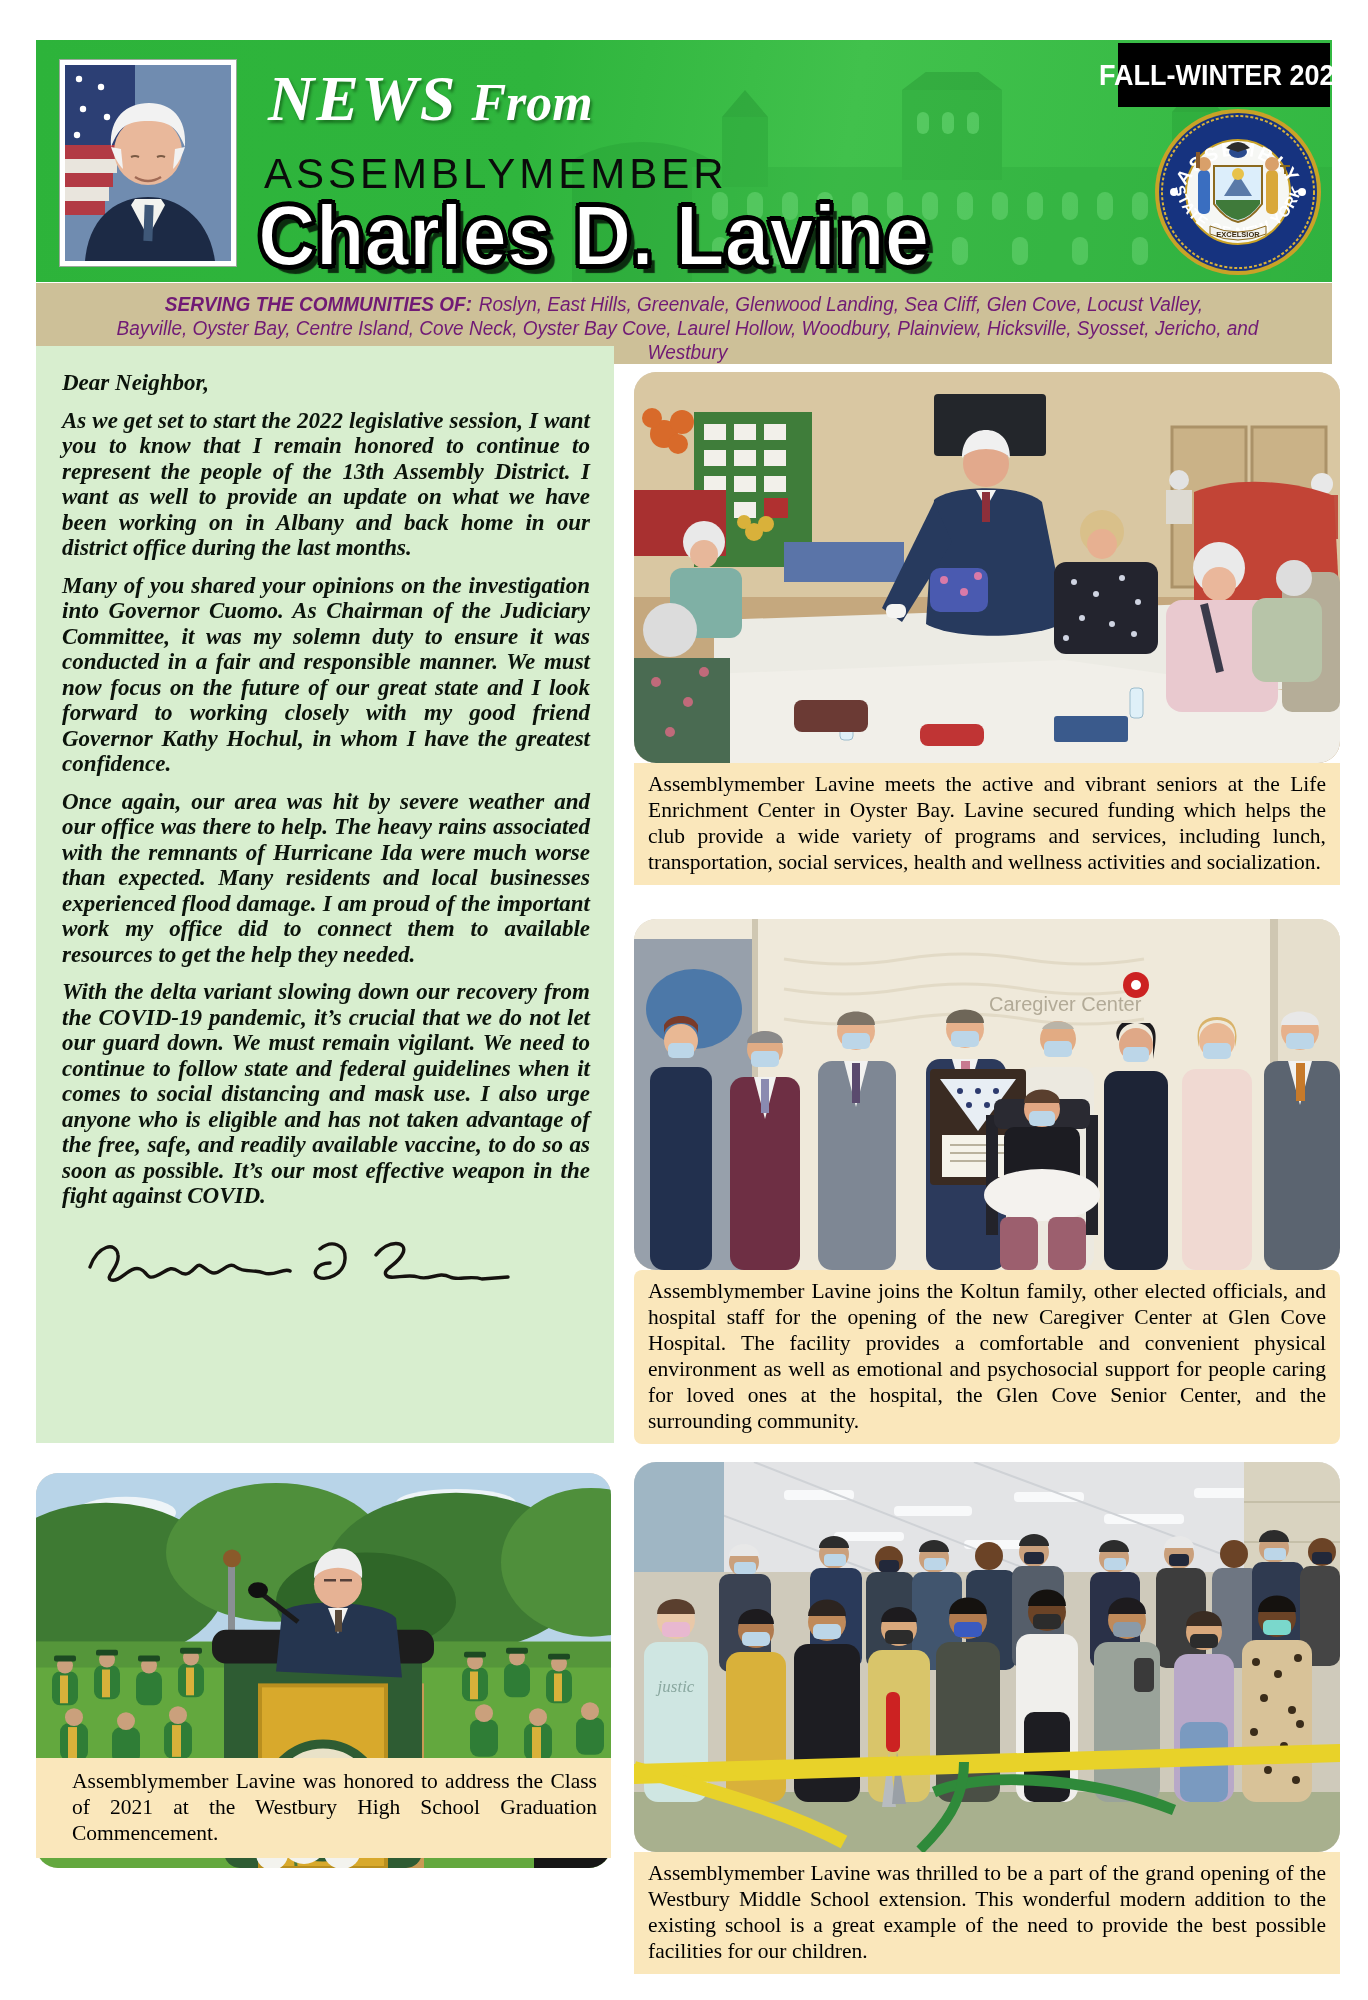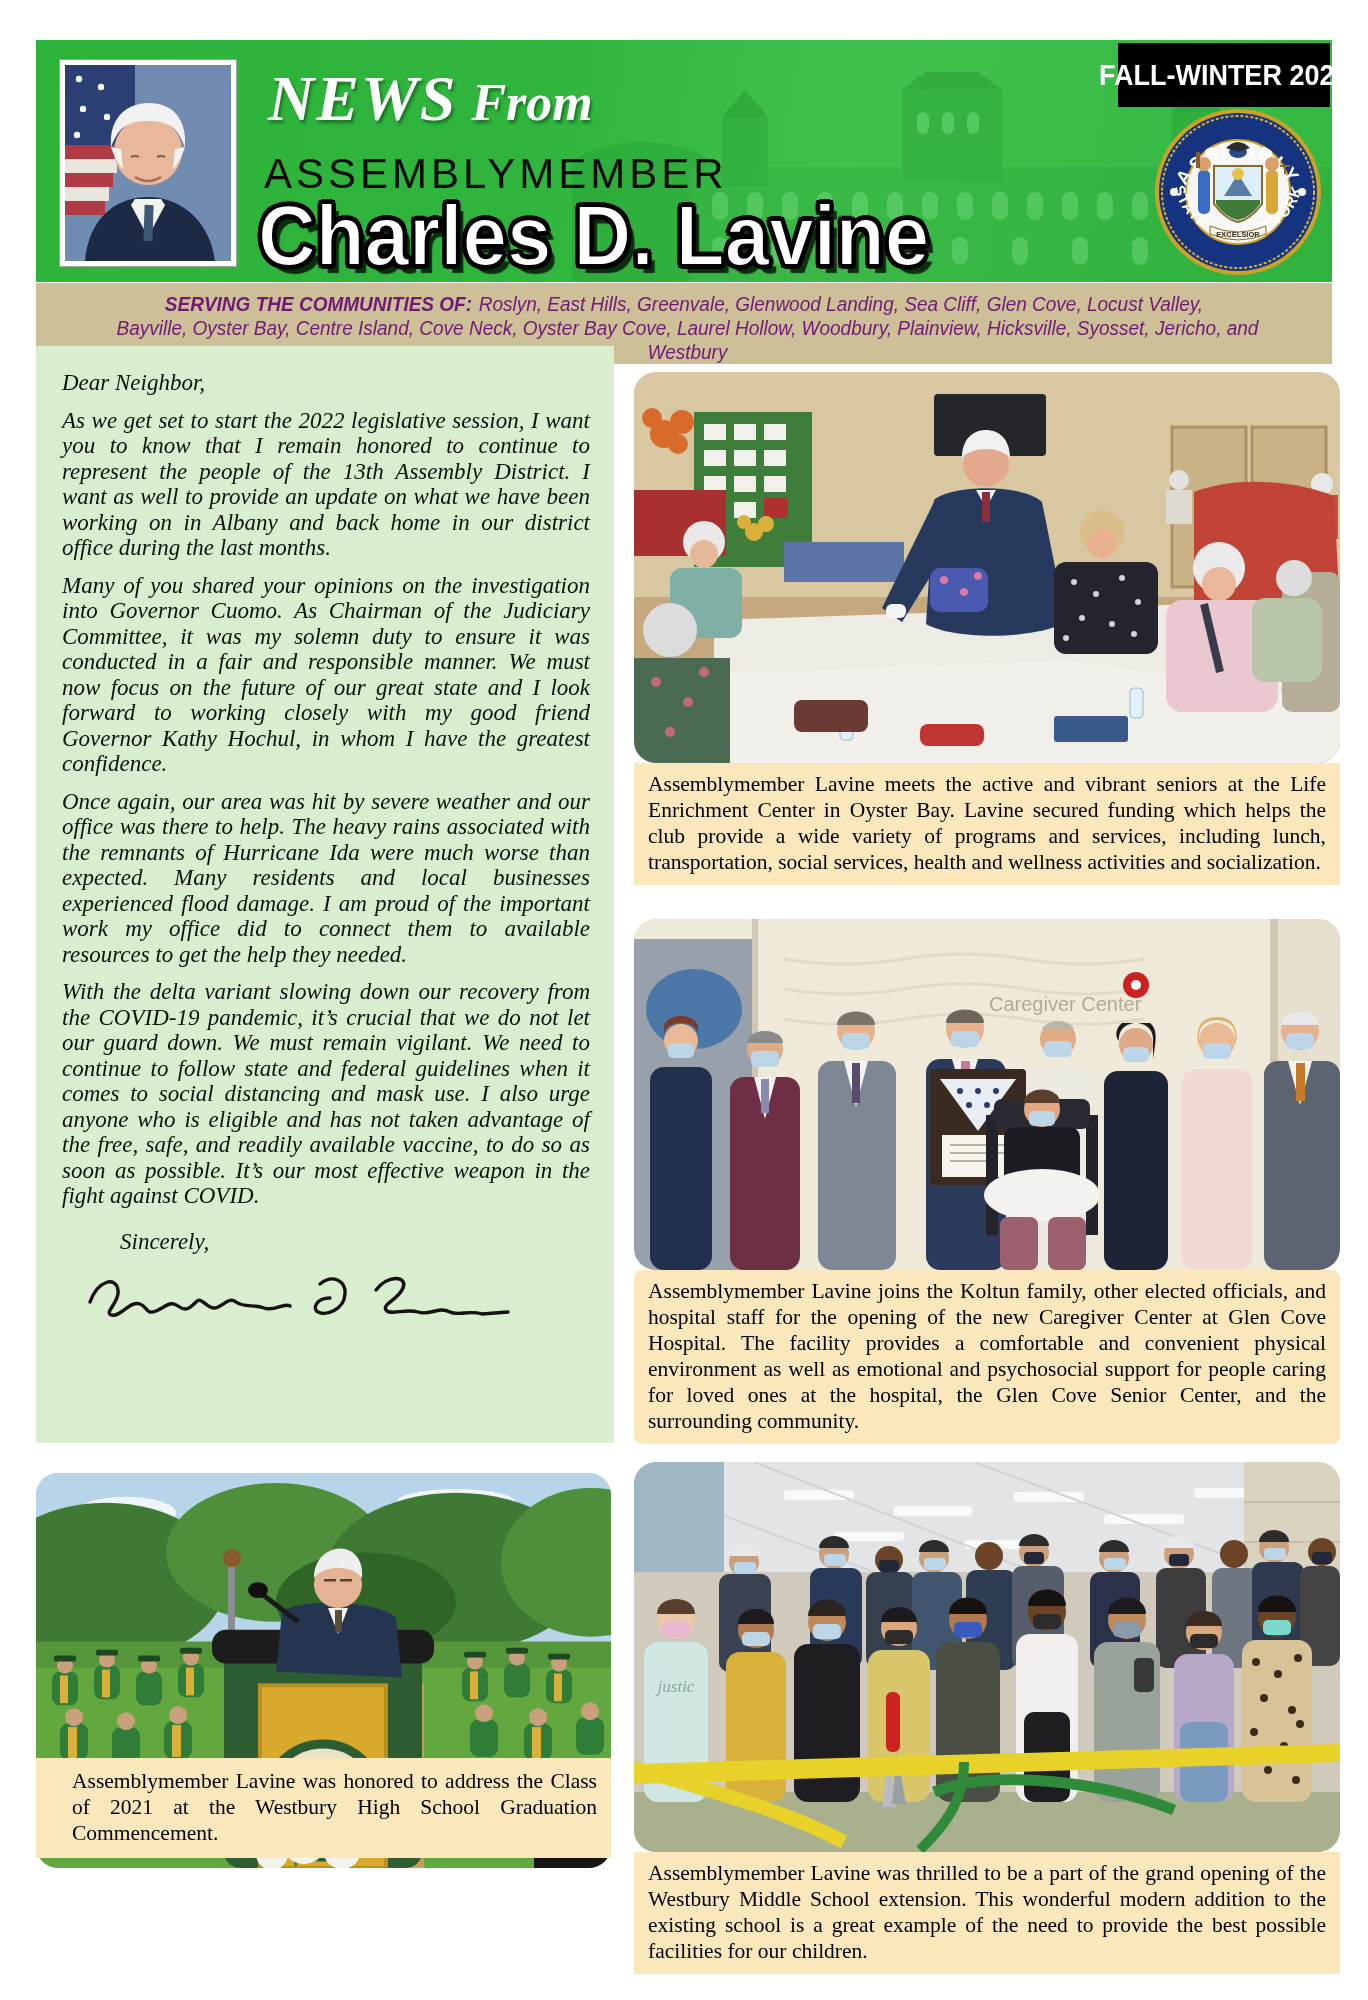--- a/index.html
+++ b/index.html
@@ -37,21 +37,21 @@
   .serving{left:36px;top:283px;width:1296px;height:81px;background:#cdc098;
            text-align:center;font-family:"Liberation Sans",sans-serif;font-style:italic;
            color:#701a75;padding-top:9px;box-sizing:border-box;}
   .serving .line{display:block;font-size:20px;line-height:24px;transform:scaleX(.95);}
   .serving .pfx{font-weight:700;}
   .serving .rest{font-weight:400;margin-left:7px;}
 
   
   .letter{left:36px;top:346px;width:578px;height:1097px;background:#d8eecf;
           box-sizing:border-box;padding:24px 24px 0 26px;overflow:hidden;
-          color:#0b130b;font-style:italic;font-weight:400;font-size:23px;line-height:25.5px;}
+          color:#0b130b;font-style:italic;font-weight:700;font-size:23px;line-height:25.5px;}
   .letter p{margin:0 0 12px 0;text-align:justify;}
   .letter .salutation{text-align:left;}
   .letter .closing{margin:20px 0 2px 58px;text-align:left;}
   .sig{margin:2px 0 0 14px;}
 
   
   .photo{overflow:hidden;background:#d8cfc0;border-radius:22px;}
   .photo svg{display:block;width:100%;height:100%;}
   .caption{background:#fae7bb;box-sizing:border-box;
            font-size:21.5px;line-height:26px;color:#000000;text-align:justify;}
@@ -200,21 +200,20 @@
     <span class="line"><span class="pfx">SERVING THE COMMUNITIES OF:</span><span class="rest">Roslyn, East Hills, Greenvale, Glenwood Landing, Sea Cliff, Glen Cove, Locust Valley,</span></span>
     <span class="line rest">Bayville, Oyster Bay, Centre Island, Cove Neck, Oyster Bay Cove, Laurel Hollow, Woodbury, Plainview, Hicksville, Syosset, Jericho, and Westbury</span>
   </div>
 
   <div class="abs letter">
     <p class="salutation">Dear Neighbor,</p>
     <p>As we get set to start the 2022 legislative session, I want you to know that I remain honored to continue to represent the people of the 13th Assembly District.  I want as well to provide an update on what we have been working on in Albany and back home in our district office during the last months.</p>
     <p>Many of you shared your opinions on the investigation into Governor Cuomo.  As Chairman of the Judiciary Committee, it was my solemn duty to ensure it was conducted in a fair and responsible manner.  We must now focus on the future of our great state and I look forward to working closely with my good friend Governor Kathy Hochul, in whom I have the greatest confidence.</p>
     <p>Once again, our area was hit by severe weather and our office was there to help.  The heavy rains associated with the remnants of Hurricane Ida were much worse than expected.  Many residents and local businesses experienced flood damage.  I am proud of the important work my office did to connect them to available resources to get the help they needed.</p>
     <p>With the delta variant slowing down our recovery from the COVID-19 pandemic, it’s crucial that we do not let our guard down. We must remain vigilant.  We need to continue to follow state and federal guidelines when it comes to social distancing and mask use.  I also urge anyone who is eligible and has not taken advantage of the free, safe, and readily available vaccine, to do so as soon as possible.  It’s our most effective weapon in the fight against COVID.</p>
-    <div class="closing">Sincerely,</div>
     <svg class="sig" width="440" height="74" viewBox="0 0 440 74">
       <g fill="none" stroke="#15120f" stroke-width="3.4" stroke-linecap="round">
         <path d="M14,44 C22,22 40,18 42,32 C44,44 28,54 35,57 C44,60 54,42 64,46 C72,49 70,57 80,53 C90,49 94,42 102,48 C110,54 114,50 120,44 C126,38 130,50 138,50 C146,50 152,38 160,44 C168,50 178,46 188,50 C198,54 208,44 214,48"></path>
         <path d="M244,26 C256,16 270,22 269,36 C268,52 250,58 242,54 C236,51 240,40 254,40"></path>
         <path d="M300,32 C312,16 332,18 327,30 C322,42 306,46 310,52 C314,58 330,50 342,54 C354,58 362,48 374,54 C382,58 394,52 406,56 L432,54"></path>
       </g>
     </svg>
     
     
   </div>

